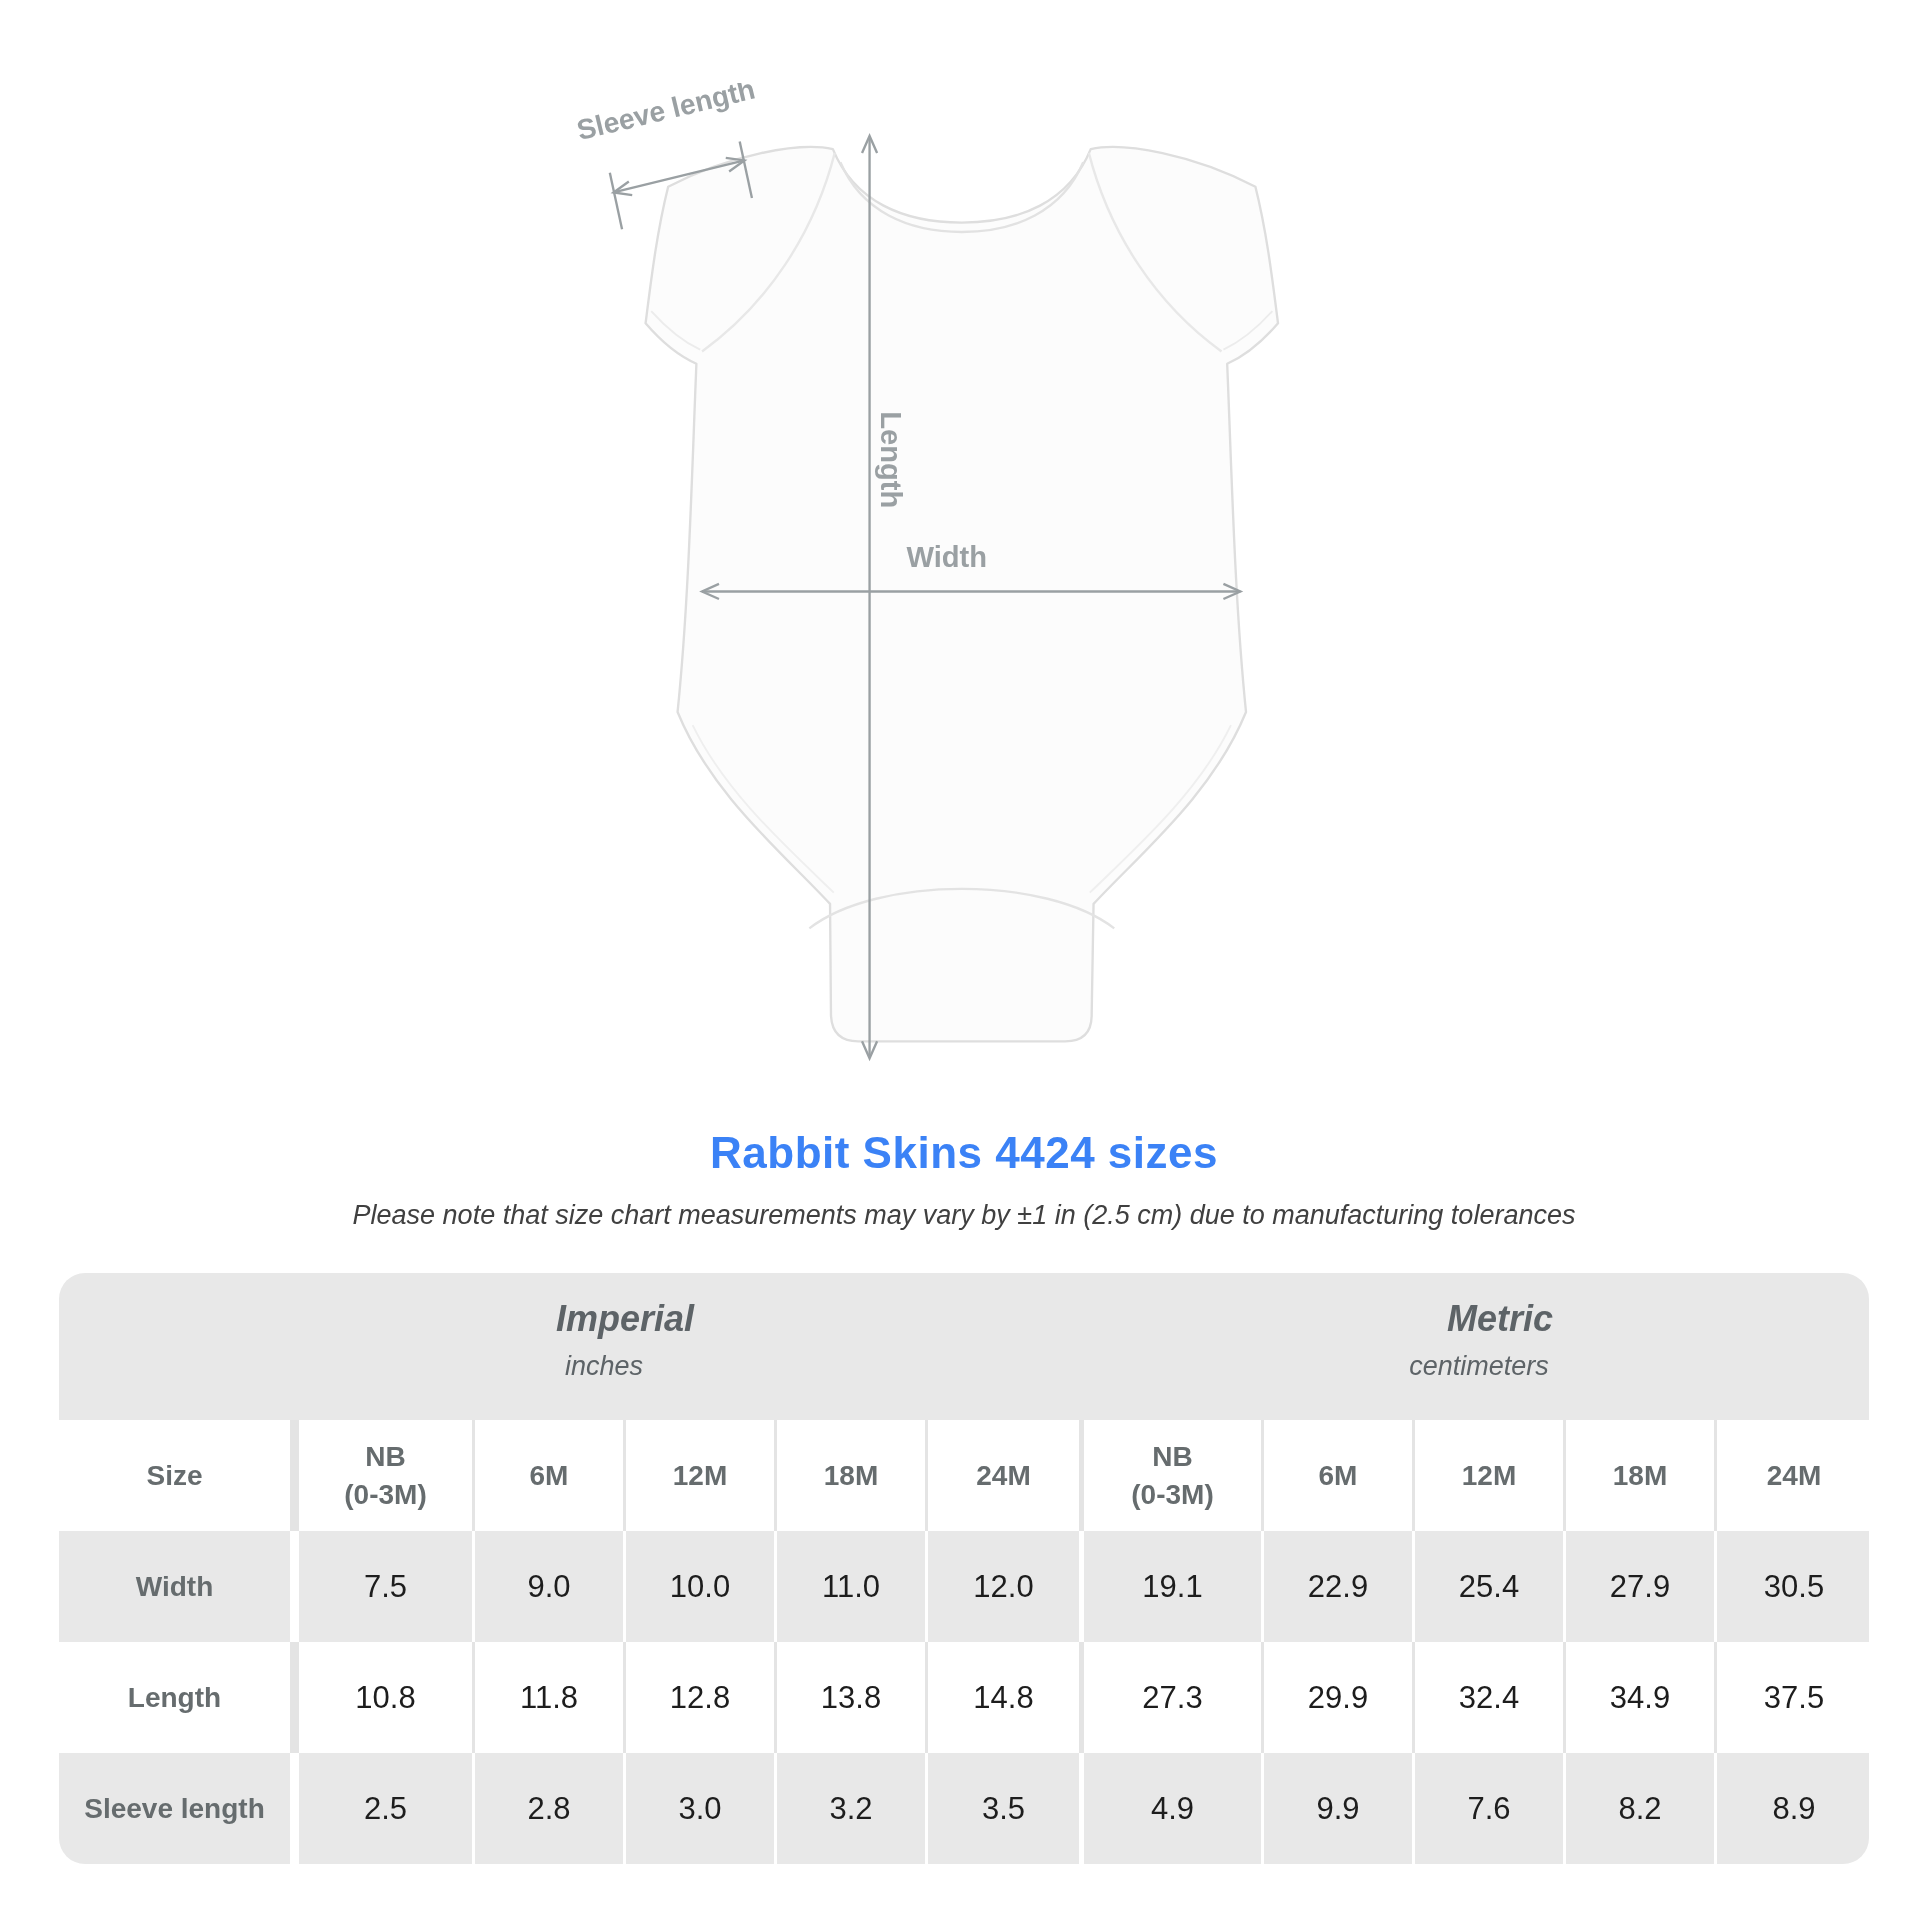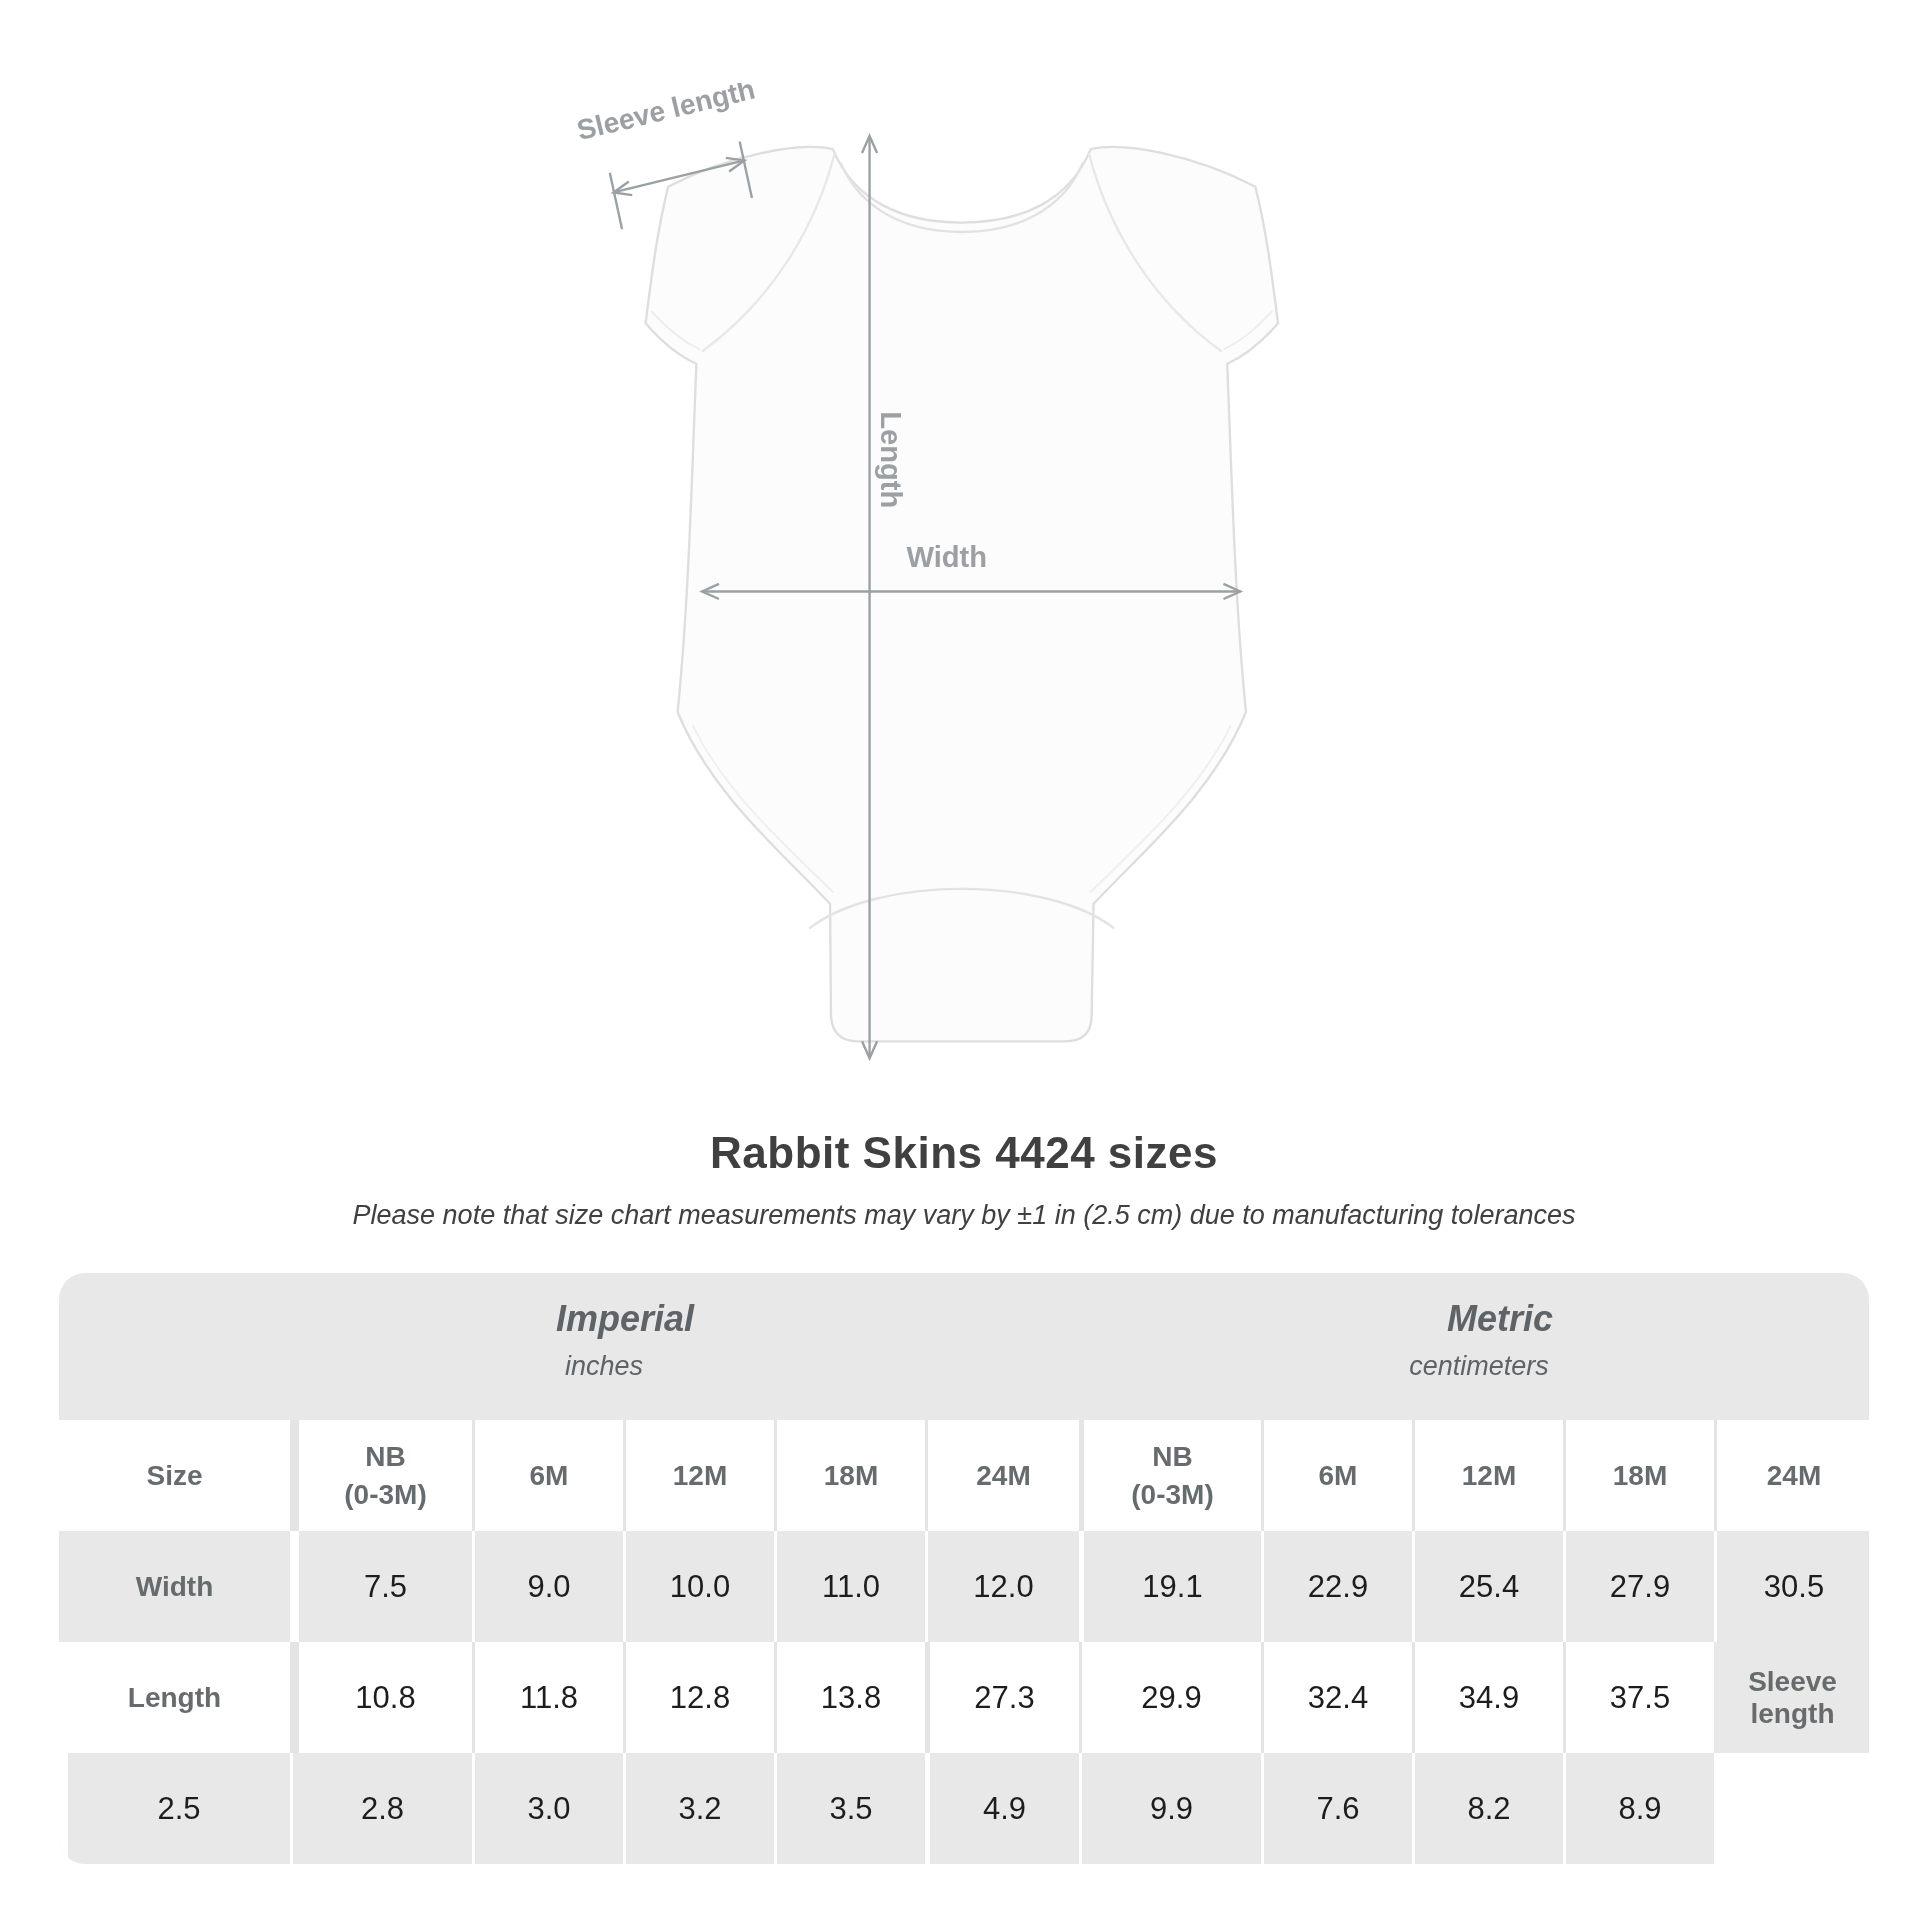--- a/index.html
+++ b/index.html
@@ -8,21 +8,21 @@
     font-family:"Liberation Sans", sans-serif;
     -webkit-font-smoothing:antialiased;
   }
 
   
   .figure-wrap { position:absolute; left:527px; top:83px; width:847px; height:1000px; }
   .dim-label { font-weight:bold; fill:#9aa0a3; }
 
   
   .heading { position:absolute; left:0; top:1128px; width:1928px; text-align:center; }
-  .title { font-size:44px; font-weight:bold; color:#404040; letter-spacing:0.5px; }
+  .title { font-size:44px; font-weight:bold; color:#3b82f6; letter-spacing:0.5px; }
   .note  { margin-top:22px; font-size:27px; font-style:italic; color:#404040; }
 
   
   .size-table {
     position:absolute; left:59px; top:1273px; width:1810px; height:591px;
     border-radius:26px; overflow:hidden;
     display:grid;
     grid-template-columns:231px 182px 151px 151px 151px 154px 182px 151px 151px 151px 157px;
     grid-template-rows:147px 111px 111px 111px 111px;
   }
@@ -185,20 +185,21 @@
   <div class="cell rg sep val">22.9</div>
   <div class="cell rg sep val">25.4</div>
   <div class="cell rg sep val">27.9</div>
   <div class="cell rg sep val">30.5</div>
 
   <div class="cell rw lbl">Length</div>
   <div class="cell rw sep wide val">10.8</div>
   <div class="cell rw sep val">11.8</div>
   <div class="cell rw sep val">12.8</div>
   <div class="cell rw sep val">13.8</div>
+  <div class="cell rw sep val">14.8</div>
   <div class="cell rw sep mid val">27.3</div>
   <div class="cell rw sep val">29.9</div>
   <div class="cell rw sep val">32.4</div>
   <div class="cell rw sep val">34.9</div>
   <div class="cell rw sep val">37.5</div>
 
   <div class="cell rg lbl">Sleeve length</div>
   <div class="cell rg sep wide val">2.5</div>
   <div class="cell rg sep val">2.8</div>
   <div class="cell rg sep val">3.0</div>

